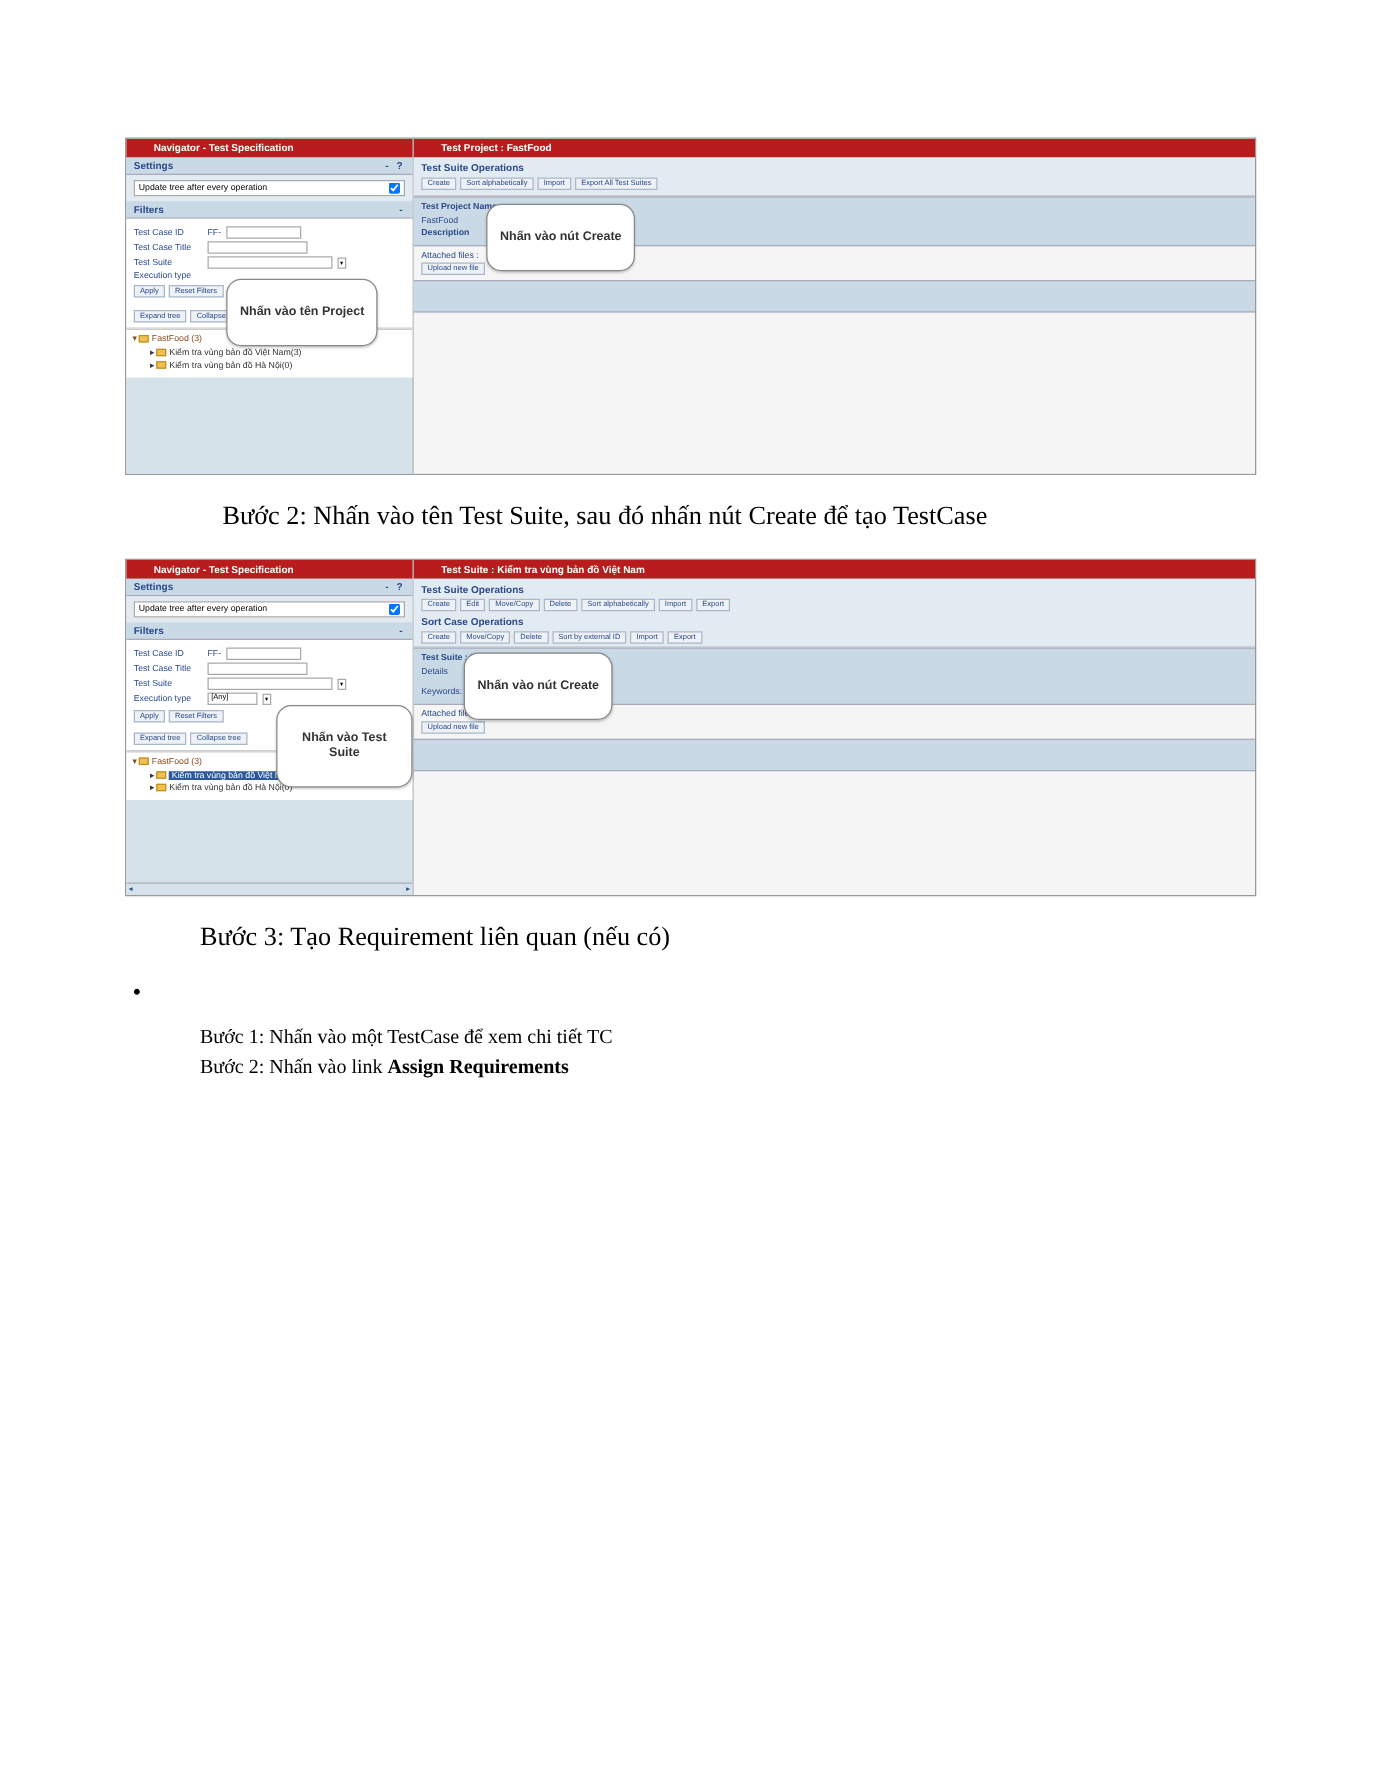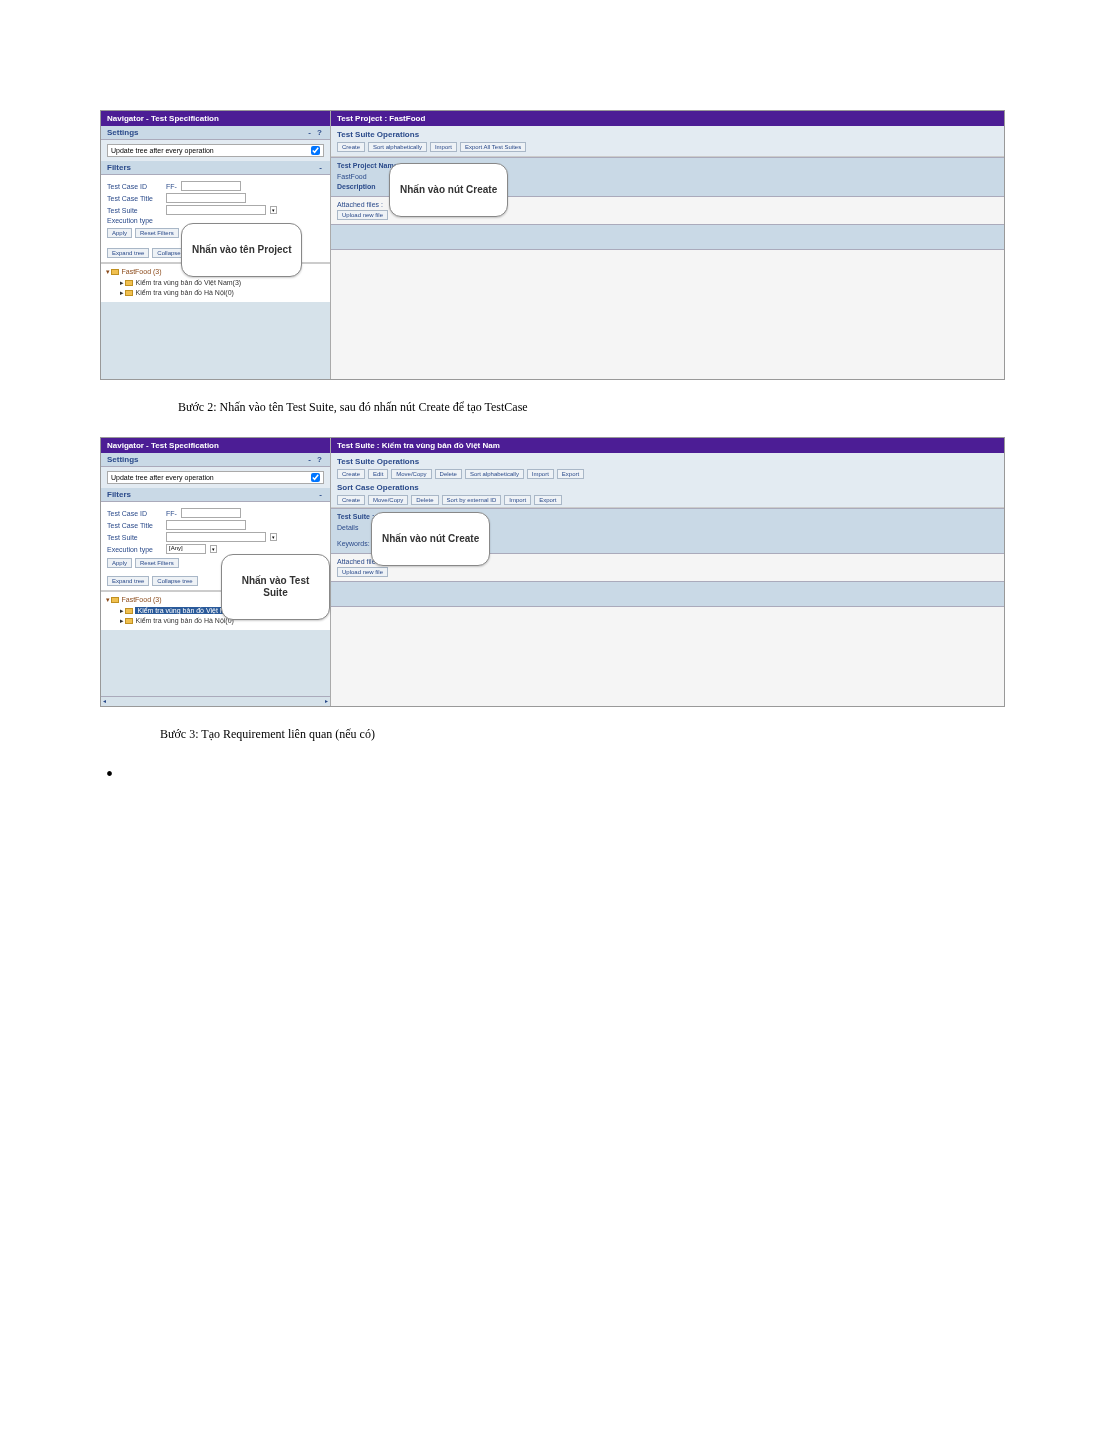--- a/index.html
+++ b/index.html
@@ -27,23 +27,23 @@
     position: relative;
     font-size: 7px;
   }
   .right-pane {
     flex: 1;
     background: #f5f5f5;
     font-size: 7px;
     position: relative;
   }
   .title-bar {
-    background: #4c1d95;
+    background: #b91c1c;
     color: #fff;
-    padding: 3px 6px;
+    padding: 3px 22px;
     font-size: 8px;
     font-weight: bold;
   }
   .section-hdr {
     background: #c9d9e6;
     color: #2a4a8a;
     padding: 2px 6px;
     font-size: 8px;
     font-weight: bold;
     border-bottom: 1px solid #aab;
@@ -137,21 +137,21 @@
   .folder-icon {
     display: inline-block;
     width: 8px; height: 6px;
     background: #f0c050;
     border: 1px solid #c09020;
     vertical-align: middle;
     margin-right: 2px;
   }
   .caption {
     font-family: "Times New Roman", serif;
-    font-size: 12px;
+    font-size: 21px;
     margin: 16px 0 22px 78px;
   }
   .bullet-row {
     display: flex;
     align-items: flex-start;
     font-family: "Times New Roman", serif;
     font-size: 16px;
     margin-bottom: 14px;
   }
   .bullet-dot {
@@ -345,13 +345,15 @@
   </div>
 </div>
 
 <div class="caption" style="margin-left:60px">Bước 3: Tạo Requirement liên quan (nếu có)</div>
 
 <div class="bullet-row">
   <span class="bullet-dot">•</span>
 </div>
 
 <div class="step-block">
+  <div>Bước 1: Nhấn vào một TestCase để xem chi tiết TC</div>
+  <div><span>Bước 2: Nhấn vào link </span><b>Assign Requirements</b></div>
 </div>
 
 </body></html>

